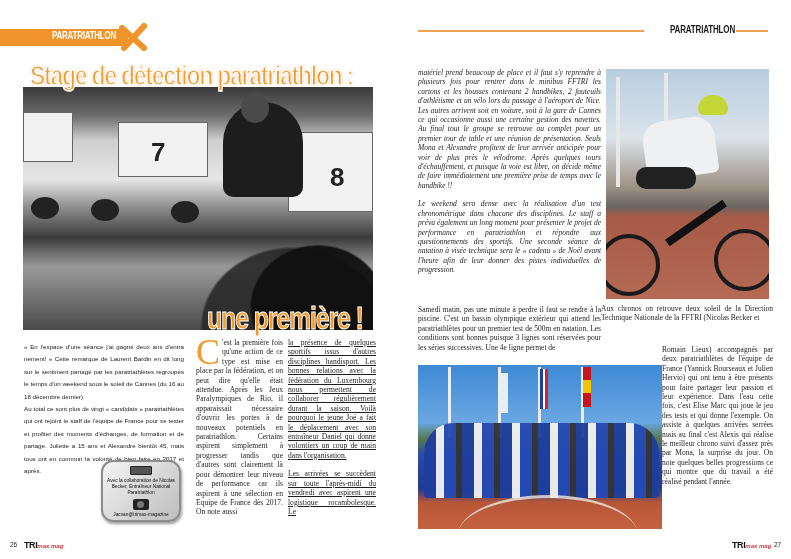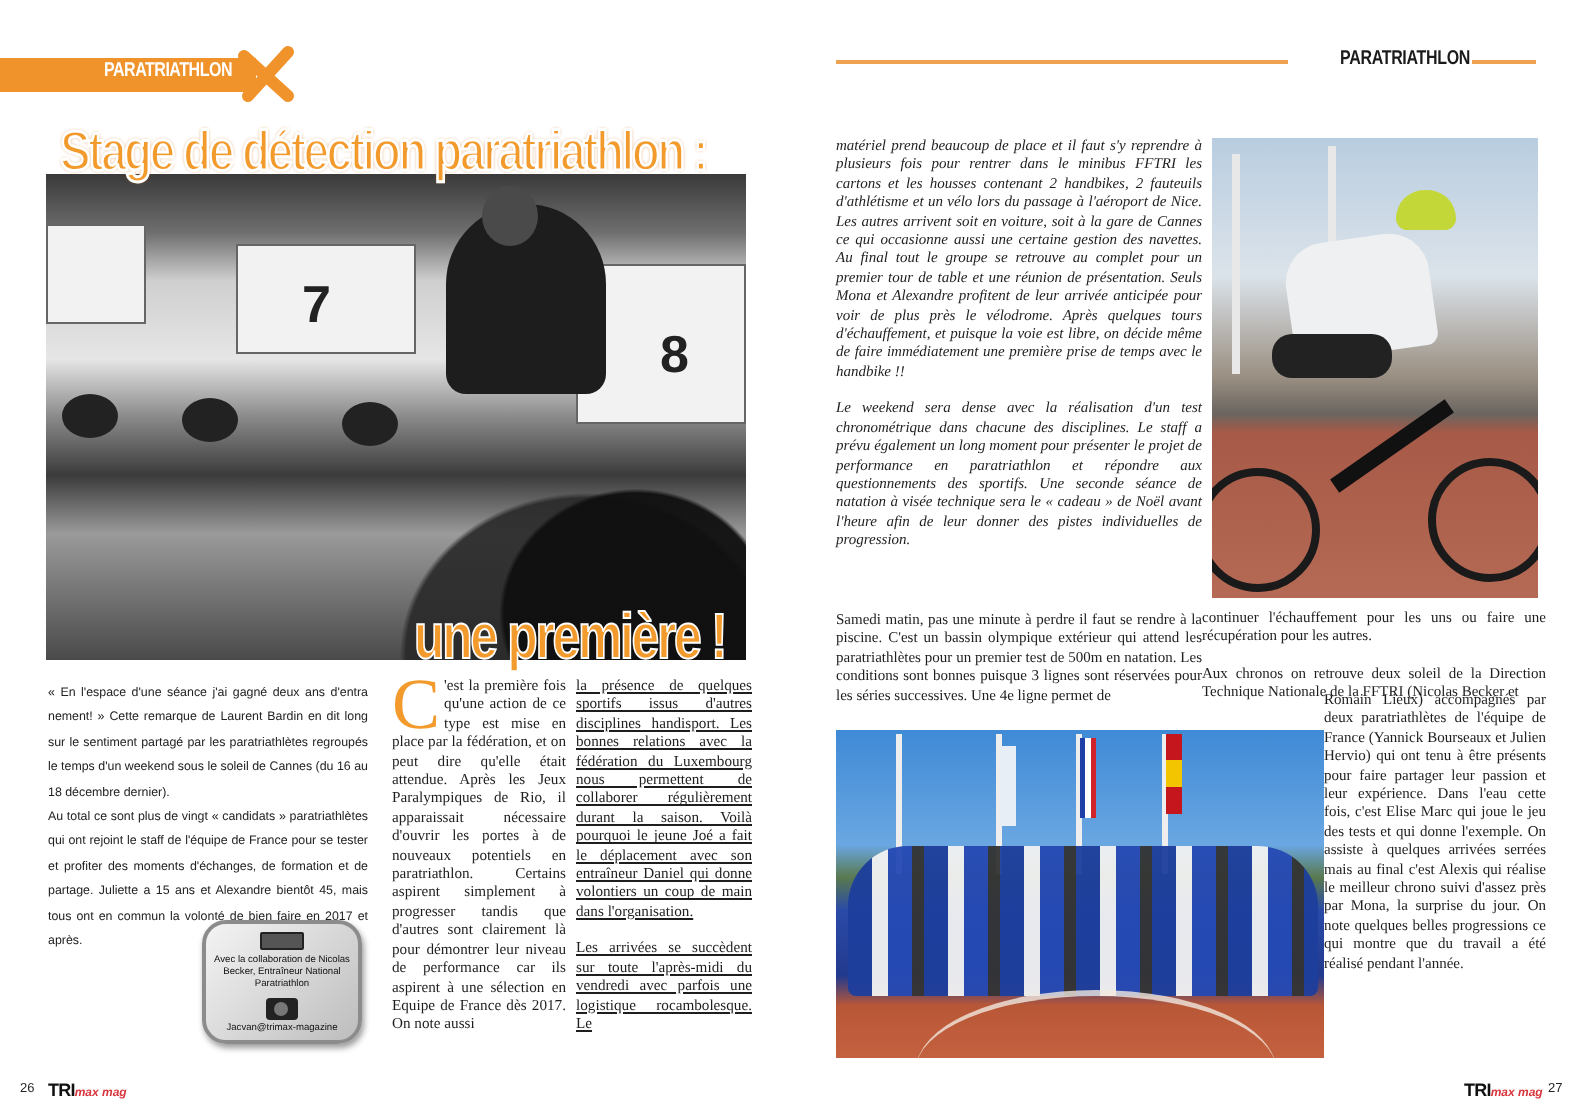--- a/index.html
+++ b/index.html
@@ -118,21 +118,21 @@
     <div>Avec la collaboration de Nicolas Becker, Entraîneur National Paratriathlon</div>
     <span class="credit-icon-camera"></span>
     <div>Jacvan@trimax-magazine</div>
   </div>
 
   <div class="col col-l1">
     <p><span class="dropcap">C</span><span>'est la première fois qu'une action de ce type est mise en place par la fédération, et on peut dire qu'elle était attendue. Après les Jeux Paralympiques de Rio, il apparaissait nécessaire d'ouvrir les portes à de nouveaux potentiels en paratriathlon. Certains aspirent simplement à progresser tandis que d'autres sont clairement là pour démontrer leur niveau de performance car ils aspirent à une sélection en Equipe de France dès 2017. On note aussi</span></p>
   </div>
   <div class="col col-l2">
     <p>la présence de quelques sportifs issus d'autres disciplines handisport. Les bonnes relations avec la fédération du Luxembourg nous permettent de collaborer régulièrement durant la saison. Voilà pourquoi le jeune Joé a fait le déplacement avec son entraîneur Daniel qui donne volontiers un coup de main dans l'organisation.</p>
-    <p>Les arrivées se succèdent sur toute l'après-midi du vendredi avec parfois une logistique rocambolesque. Le</p>
+    <p>Les arrivées se succèdent sur toute l'après-midi du vendredi avec aspirent une logistique rocambolesque. Le</p>
   </div>
 
   <div class="footer-left-num">26</div>
   <div class="logo-tri logo-left"><span>TRI</span><span class="mag">max mag</span></div>
 </div>
 
 <div class="page page-right"></div>
 
 <div class="rule-left"></div>
 <div class="right-section-label">PARATRIATHLON</div>
@@ -151,21 +151,20 @@
   <div class="bike-flag" style="left:58px;top:4px;"></div>
   <div class="bike-rider-shirt"></div>
   <div class="bike-helmet"></div>
   <div class="bike-leg"></div>
   <div class="bike-wheel" style="left:-8px;top:165px;"></div>
   <div class="bike-wheel" style="left:108px;top:160px;"></div>
   <div class="bike-frame"></div>
 </div>
 
 <div class="col col-r-top">
-  <p>continuer l'échauffement pour les uns ou faire une récupération pour les autres.</p>
   <p style="margin-bottom:0">Aux chronos on retrouve deux soleil de la Direction Technique Nationale de la FFTRI (Nicolas Becker et</p>
 </div>
 <div class="col col-r-wrap">
   <p>Romain Lieux) accompagnés par deux paratriathlètes de l'équipe de France (Yannick Bourseaux et Julien Hervio) qui ont tenu à être présents pour faire partager leur passion et leur expérience. Dans l'eau cette fois, c'est Elise Marc qui joue le jeu des tests et qui donne l'exemple. On assiste à quelques arrivées serrées mais au final c'est Alexis qui réalise le meilleur chrono suivi d'assez près par Mona, la surprise du jour. On note quelques belles progressions ce qui montre que du travail a été réalisé pendant l'année.</p>
 </div>
 
 <div class="team-photo">
   <div class="team-flag" style="left:30px;"></div>
   <div class="team-flag" style="left:80px;"></div>
   <div class="team-flag-cloth" style="left:82px;top:8px;background:#e8eef6;"></div>

